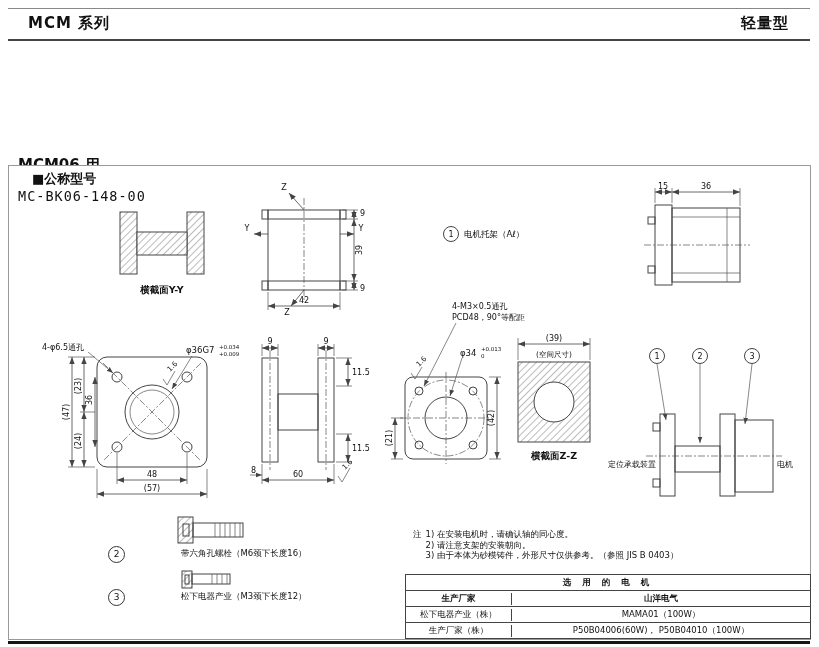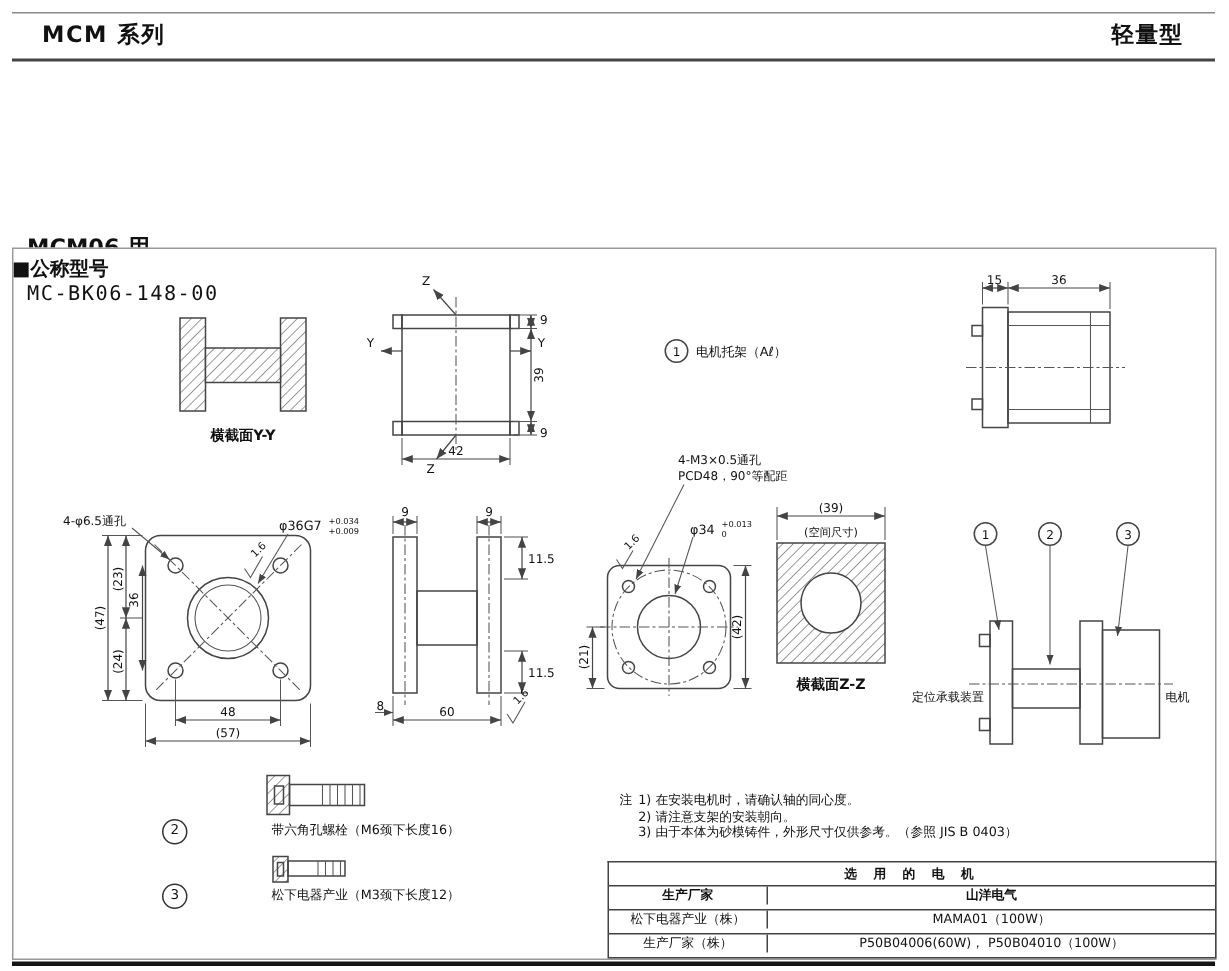--- a/index.html
+++ b/index.html
@@ -2,39 +2,39 @@
 <html><head>
 <meta charset="utf-8">
 <style>
   html,body{margin:0;padding:0;background:#fff;}
   .page{position:relative;width:819px;height:647px;background:#fff;overflow:hidden;
         font-family:"DejaVu Sans",sans-serif;color:#111;}
   .rule{position:absolute;background:#444;}
   .hdr-title{position:absolute;top:14px;font-size:15px;font-weight:bold;letter-spacing:1px;}
   .sec-title{position:absolute;left:18px;top:120px;font-size:15px;font-weight:bold;margin-top:36px;}
   .draw-box{position:absolute;left:8px;top:165px;width:801px;height:473px;border:1px solid #999;background:#fff;}
-  .model-heading{position:absolute;left:8px;top:170px;font-size:13px;font-weight:bold;}
+  .model-heading{position:absolute;left:32px;top:170px;font-size:13px;font-weight:bold;}
   .model-number{position:absolute;left:18px;top:188px;font-size:13.5px;font-family:"DejaVu Sans Mono",monospace;letter-spacing:1px;}
   svg.canvas{position:absolute;left:0;top:0;font-size:8px;font-family:"DejaVu Sans",sans-serif;}
   svg.canvas text{fill:#111;}
   .ln{stroke:#444;stroke-width:1;fill:none;}
   .lnw{stroke:#444;stroke-width:1;fill:#fff;}
   .thin{stroke:#555;stroke-width:0.7;fill:none;}
   .dash{stroke:#555;stroke-width:0.7;fill:none;stroke-dasharray:7 2 2 2;}
   .dim{stroke:#444;stroke-width:0.8;fill:none;}
   .hfill{fill:url(#hatch);stroke:#444;stroke-width:1;}
   .callout-row{position:absolute;display:flex;align-items:center;gap:9px;height:16px;}
   .cnum{display:inline-flex;width:15px;height:15px;border:1px solid #333;border-radius:50%;
         align-items:center;justify-content:center;font-size:9px;flex:0 0 auto;}
   .clabel{font-size:8.5px;margin-left:47px;}
   .notes{position:absolute;left:413px;top:529px;display:flex;gap:4px;font-size:8.5px;line-height:10.5px;}
   .notes .prefix{flex:0 0 auto;}
   .mtable{position:absolute;left:405px;top:574px;width:404px;border-top:1px solid #444;
           border-left:1px solid #444;border-right:1px solid #444;font-size:8.5px;}
-  .trow{display:flex;border-bottom:1px solid #444;height:15px;align-items:flex-start;}
+  .trow{display:flex;border-bottom:1px solid #444;height:15px;align-items:center;}
   .trow.title-row{justify-content:center;align-items:center;font-weight:bold;letter-spacing:4px;}
   .tc1{width:105px;border-right:1px solid #444;display:flex;align-items:center;justify-content:center;}
   .tc2{flex:1;display:flex;align-items:center;justify-content:center;}
   .thead{font-weight:bold;}
 </style>
 </head>
 <body>
 
 <div class="page">
 

